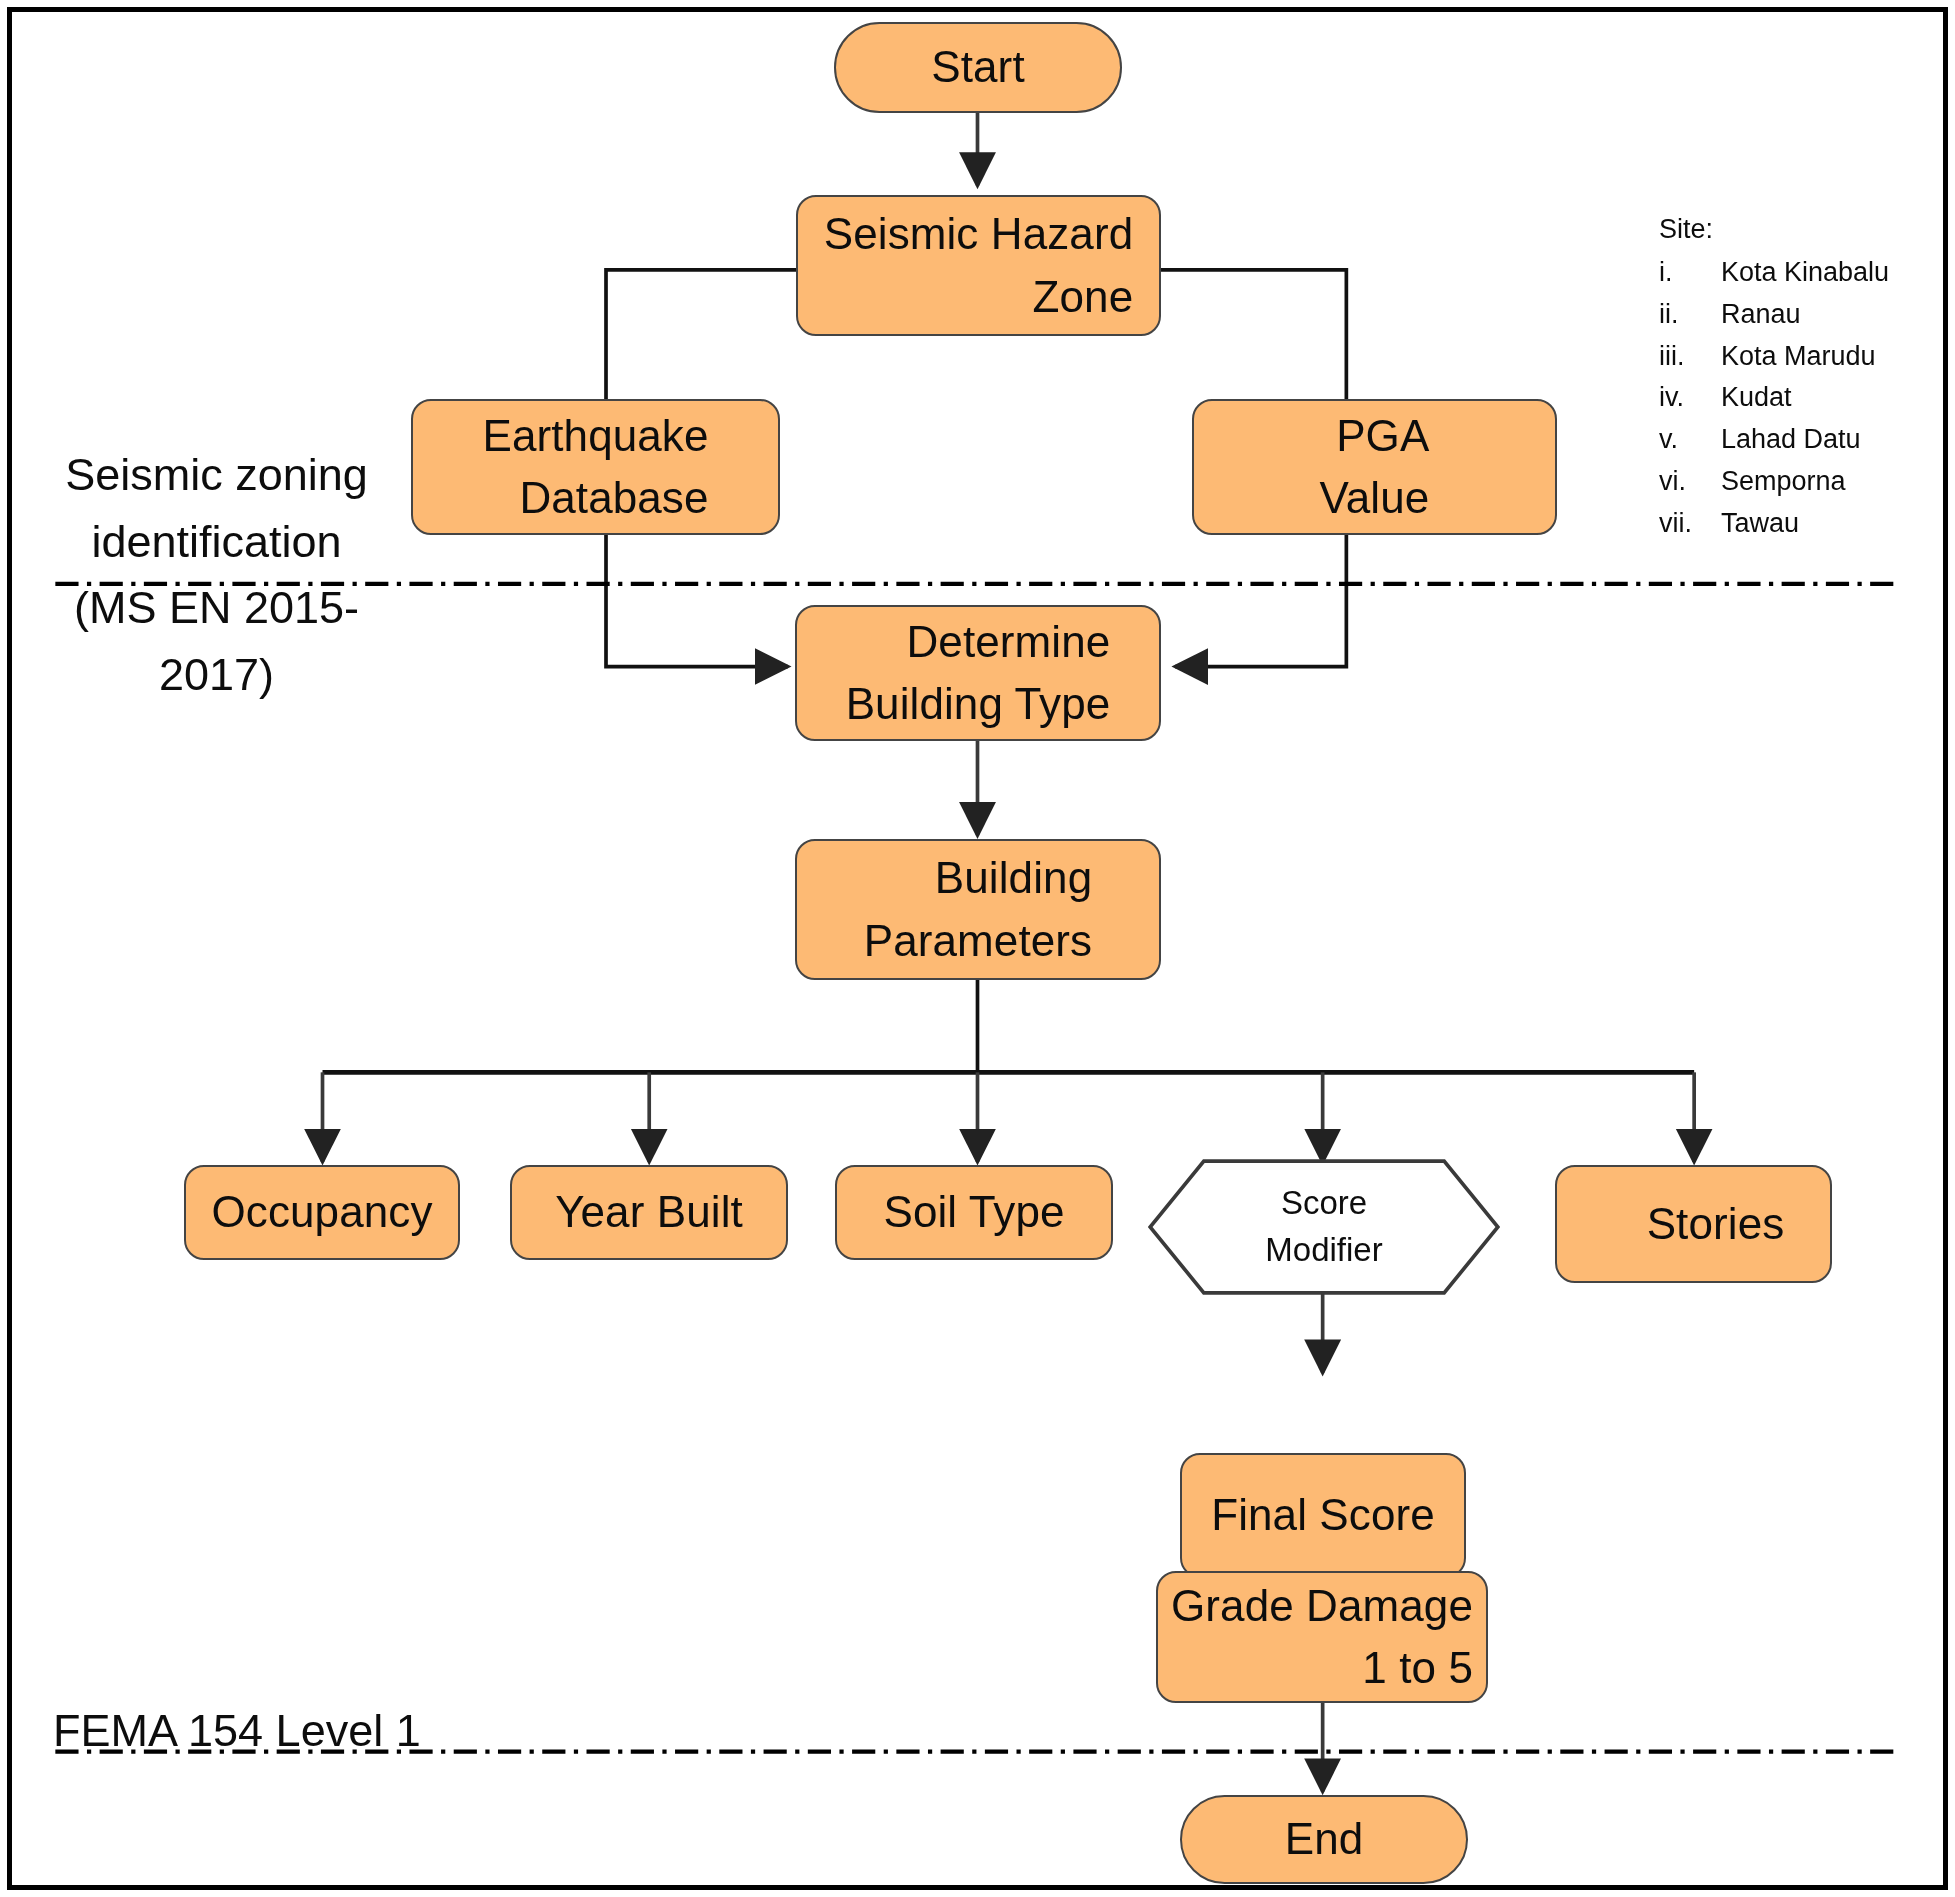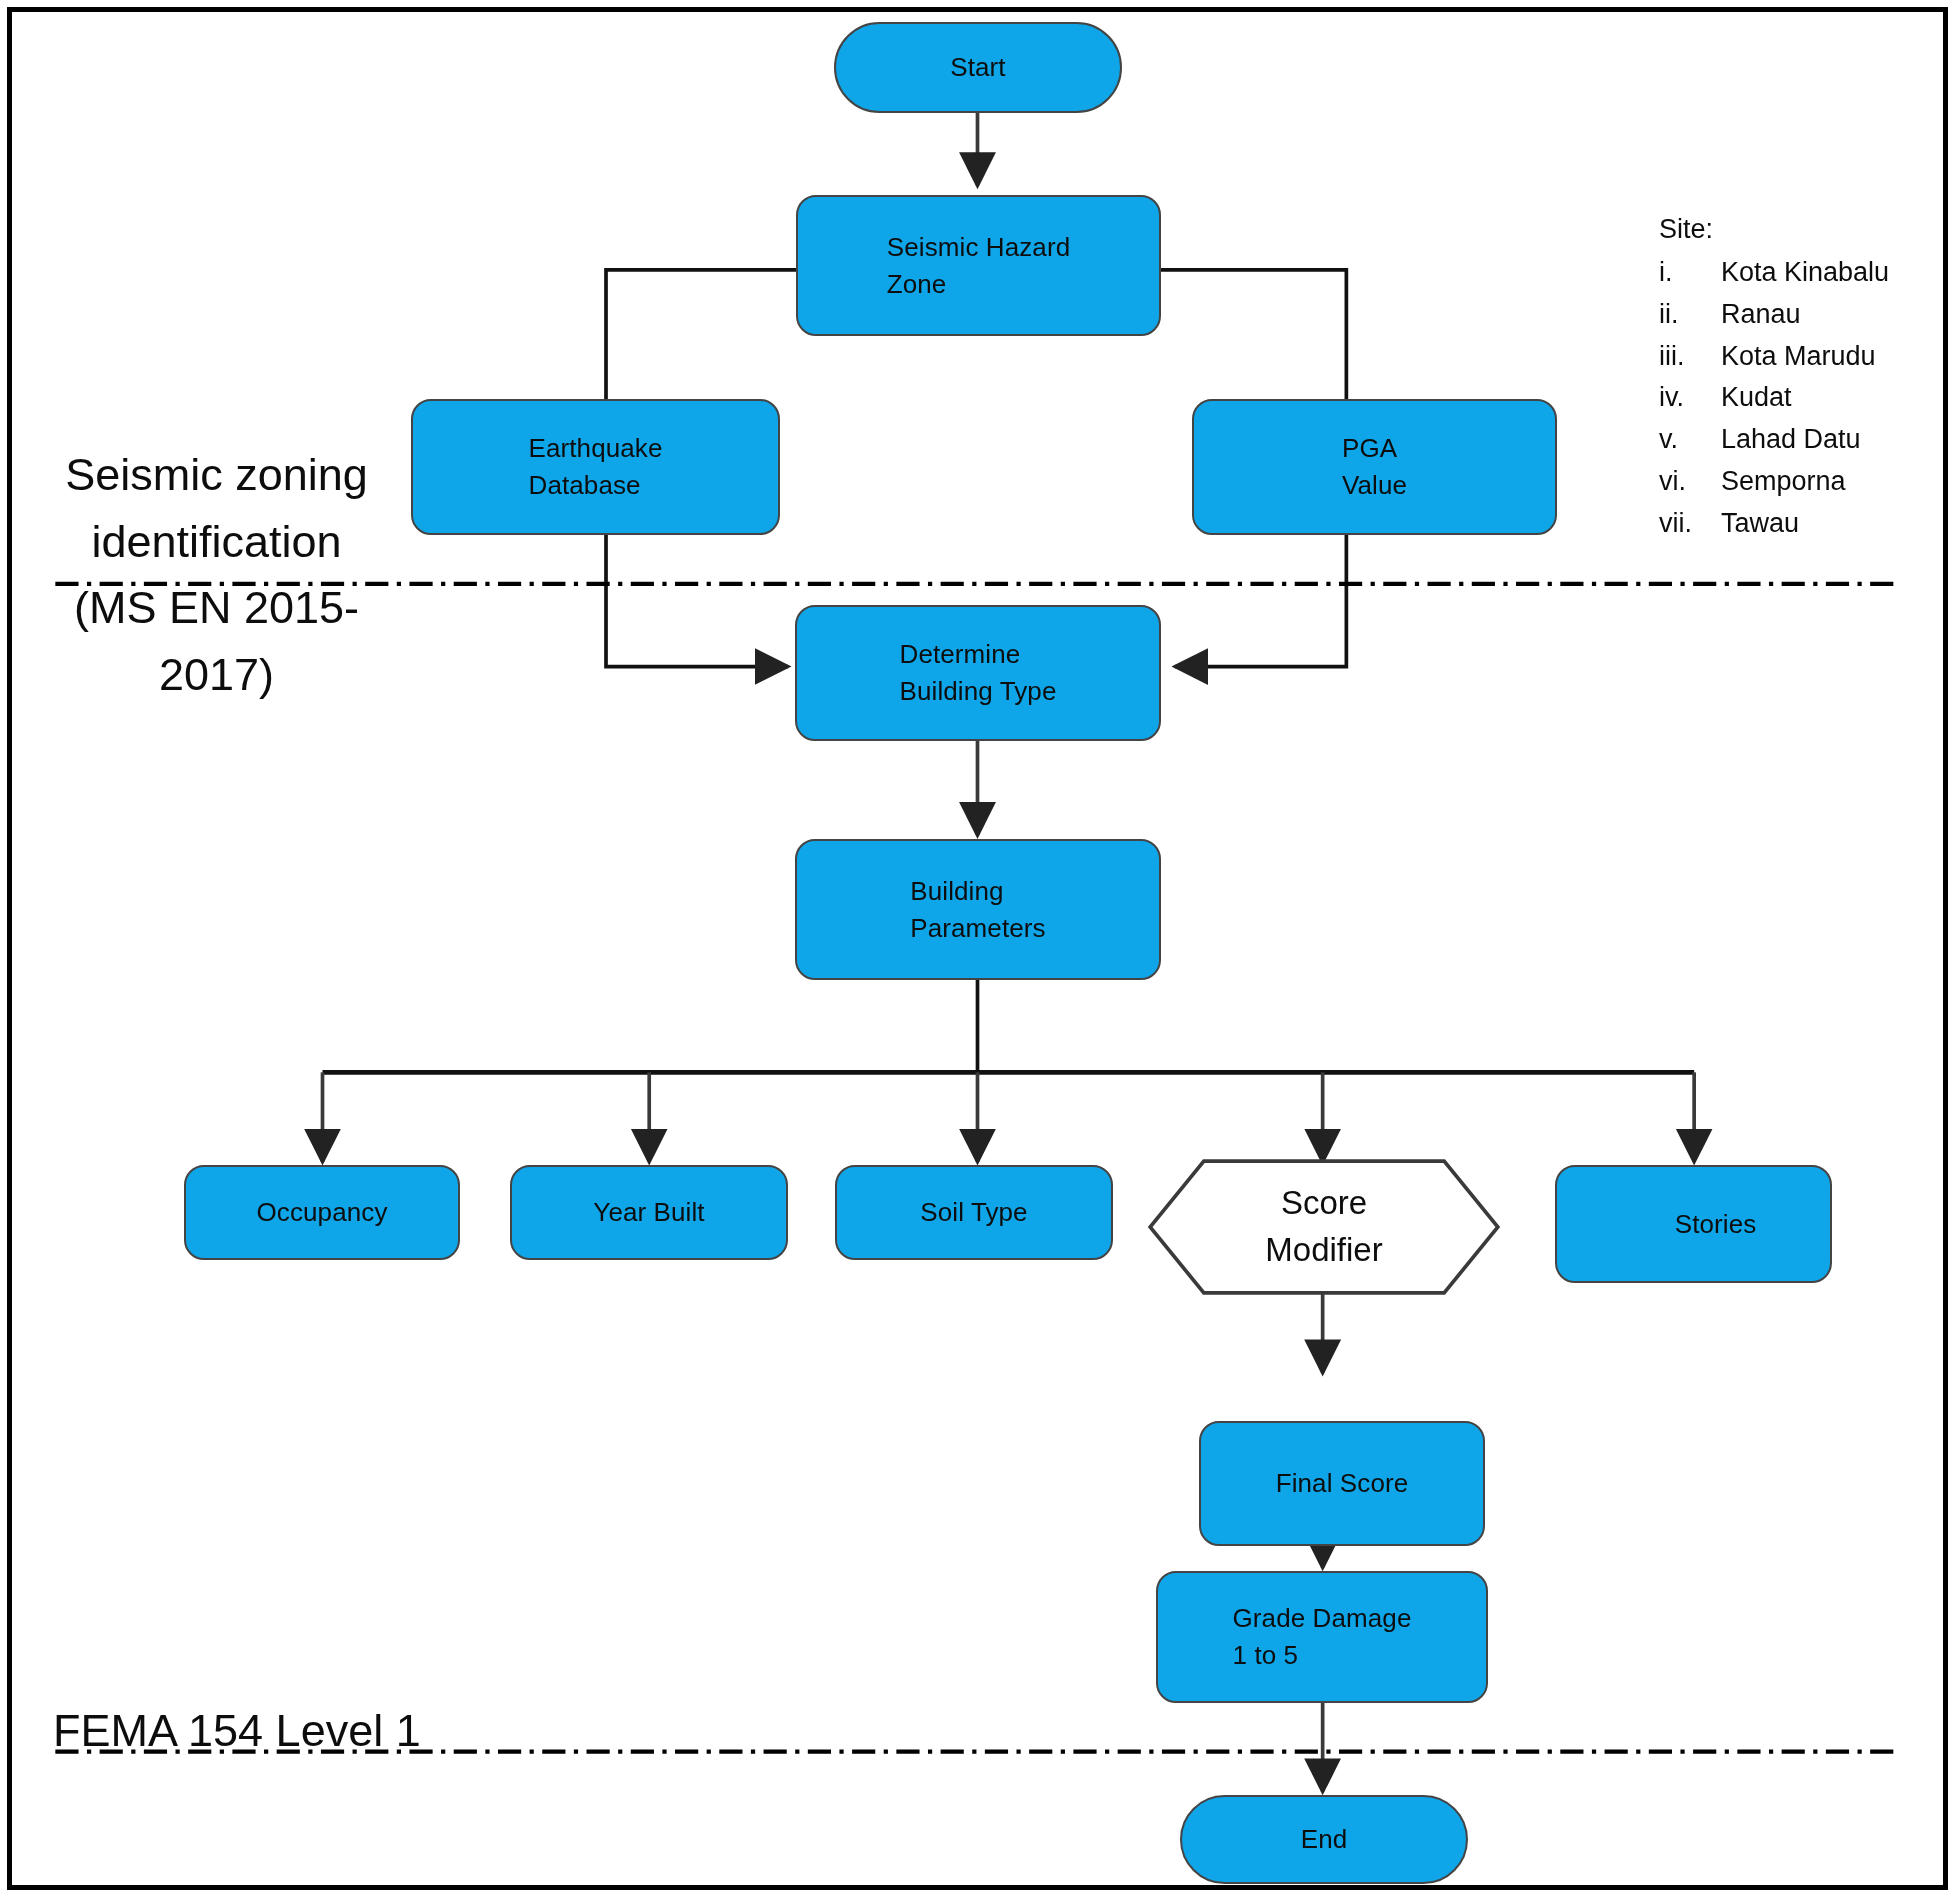--- a/index.html
+++ b/index.html
@@ -21,28 +21,28 @@
   }
   svg#wires{
     position:absolute;
     left:0; top:0;
     width:1955px; height:1897px;
     overflow:visible;
   }
   .node{
     position:absolute;
     box-sizing:border-box;
-    background:#0ea5e9;
+    background:#fdba74;
     border:2.6px solid #444444;
     display:flex;
     align-items:center;
     justify-content:center;
-    text-align:left;
+    text-align:right;
     color:#0d0d0d;
-    font-size:26px;
+    font-size:44px;
     line-height:1.42;
     letter-spacing:0.1px;
     white-space:pre-line;
   }
   .node.rounded{ border-radius:20px; }
   .node.pill{ border-radius:527px; }
   .hexwrap{ position:absolute; }
   .hexwrap svg{ position:absolute; left:0; top:0; }
   .hexlabel{
     position:absolute; left:0; top:0;
@@ -149,21 +149,21 @@
   <div class="hexwrap" style="left:1148px; top:1159px; width:352px; height:136px;">
     <svg width="352" height="136" viewBox="0 0 668 258">
       <polygon points="106,4 562,4 664,129 562,254 106,254 4,129" fill="#ffffff" stroke="#3a3a3a" stroke-width="7"></polygon>
     </svg>
     <div class="hexlabel">Score
 Modifier</div>
   </div>
 
   <div class="node rounded" style="left:1555px; top:1165px; width:277px; height:118px;padding-left:44px;">Stories</div>
 
-  <div class="node rounded" style="left:1180px; top:1421px; width:286px; height:125px;margin-left:19px;">Final Score</div>
+  <div class="node rounded" style="left:1180px; top:1453px; width:286px; height:125px;">Final Score</div>
 
   <div class="node rounded" style="left:1156px; top:1571px; width:332px; height:132px;">Grade Damage
 1 to 5</div>
 
   <div class="node pill" style="left:1180px; top:1795px; width:288px; height:89px;">End</div>
 
   <div class="freetext" style="left:53px; top:442px; width:327px; text-align:center;">Seismic zoning
 identification
 (MS EN 2015-2017)</div>
 

